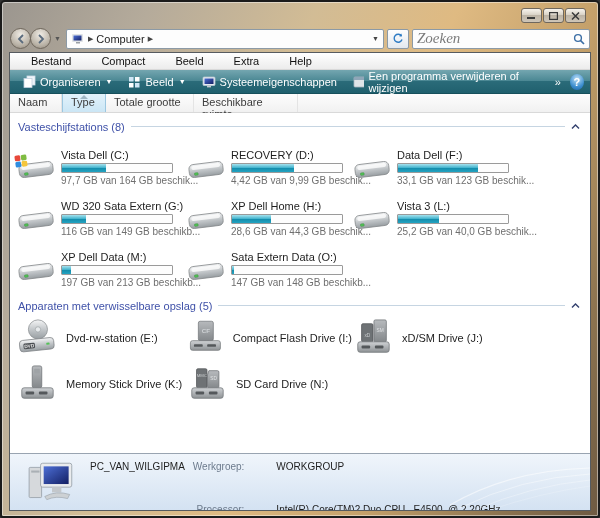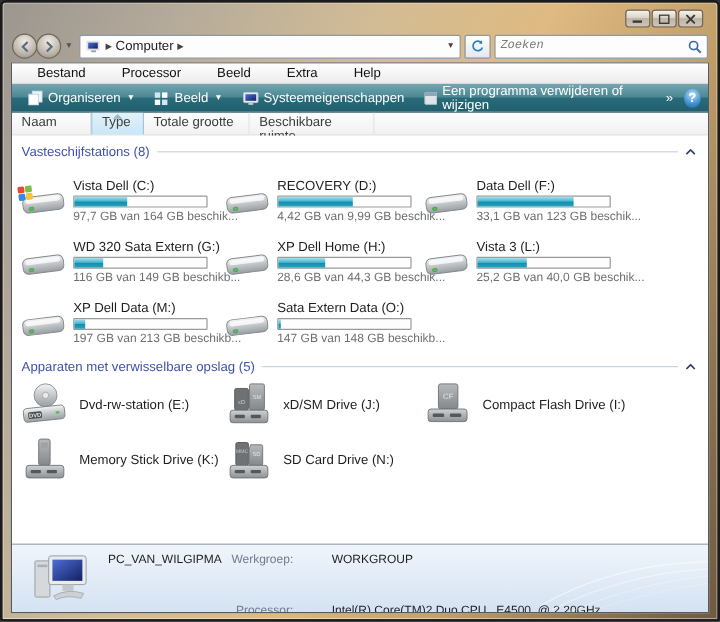--- a/index.html
+++ b/index.html
@@ -29,22 +29,22 @@
   .addressbar { flex:1; height:20px; background:#fdfdfd; border:1px solid #8c9aa6;
     border-radius:2px; display:flex; align-items:center; padding:0 4px; gap:3px;
     font-size:11px; color:#222; }
   .crumb-sep { font-size:7px; color:#444; }
   .addr-caret { margin-left:auto; font-size:7px; color:#444; }
   .refreshbtn { width:22px; height:20px; border:1px solid #8c9aa6; border-radius:2px;
     background:linear-gradient(#fefefe,#e3e9ef); display:flex; align-items:center;
     justify-content:center; }
   .searchbox { width:178px; height:20px; background:#fdfdfd; border:1px solid #8c9aa6;
     border-radius:2px; display:flex; align-items:center; padding:0 4px; }
-  .searchbox input { flex:1; border:none; outline:none; font-size:10px;
-    font-family:Liberation Mono, monospace; background:transparent; color:#222; min-width:0;}
+  .searchbox input { flex:1; border:none; outline:none; font-size:15px;
+    font-family:Liberation Serif, serif; background:transparent; color:#222; min-width:0;}
   .searchbox input::placeholder { font-style:italic; color:#7a7a7a; }
 
   
   .client { position:absolute; top:50px; left:7px; right:7px; bottom:5px;
     background:#fff; border:1px solid #565b60; display:flex; flex-direction:column; }
 
   .menubar { height:17px; background:linear-gradient(#ffffff,#ececec);
     border-bottom:1px solid #d9d9d9; display:flex; align-items:center;
     padding-left:14px; gap:16px; font-size:11px; color:#111; }
   .menubar span { padding:1px 7px; }
@@ -260,21 +260,21 @@
         <circle cx="5" cy="5" r="3.4" fill="none" stroke="#3b6ea5" stroke-width="1.4"></circle>
         <path d="M7.6 7.6 L11 11" stroke="#3b6ea5" stroke-width="1.6"></path>
       </svg>
     </div>
   </div>
 
   <div class="client">
 
     <div class="menubar">
       <span>Bestand</span>
-      <span>Processor</span>
+      <span>Compact</span>
       <span>Beeld</span>
       <span>Extra</span>
       <span>Help</span>
     </div>
 
     <div class="toolbar">
       <div class="tbtn">
         <svg width="13" height="13">
           <rect x="4" y="1" width="8" height="9" fill="#eef4f9" stroke="#d0dde8" stroke-width="0.8"></rect>
           <rect x="1" y="3.5" width="8" height="9" fill="#ffffff" stroke="#c2d2e0" stroke-width="0.8"></rect>
@@ -309,21 +309,21 @@
       </div>
       <div class="tbtn">
         <span>»</span>
       </div>
       <div class="tb-help">
         <span>?</span>
       </div>
     </div>
 
     <div class="lheaders">
-      <div class="lh" style="width:66px">
+      <div class="lh" style="width:52px">
         <span>Naam</span>
       </div>
       <div class="lh sorted" style="width:44px">
         <div class="sortarrow"></div>
         <span>Type</span>
       </div>
       <div class="lh" style="width:88px">
         <span>Totale grootte</span>
       </div>
       <div class="lh" style="width:104px">
@@ -464,29 +464,29 @@
 
       <div class="remgrid">
         <div class="rtile">
           <svg width="42" height="42">
               <use href="#sym-dvd"></use>
             </svg>
           <span class="rname">Dvd-rw-station (E:)</span>
         </div>
         <div class="rtile">
           <svg width="42" height="40">
-              <use href="#sym-xdsm"></use>
-            </svg>
-          <span class="rname">xD/SM Drive (J:)</span>
+              <use href="#sym-cf"></use>
+            </svg>
+          <span class="rname">Compact Flash Drive (I:)</span>
         </div>
         <div class="rtile">
           <svg width="42" height="40">
-              <use href="#sym-cf"></use>
-            </svg>
-          <span class="rname">Compact Flash Drive (I:)</span>
+              <use href="#sym-xdsm"></use>
+            </svg>
+          <span class="rname">xD/SM Drive (J:)</span>
         </div>
         <div class="rtile">
           <svg width="42" height="40">
               <use href="#sym-ms"></use>
             </svg>
           <span class="rname">Memory Stick Drive (K:)</span>
         </div>
         <div class="rtile">
           <svg width="42" height="40">
               <use href="#sym-sd"></use>

